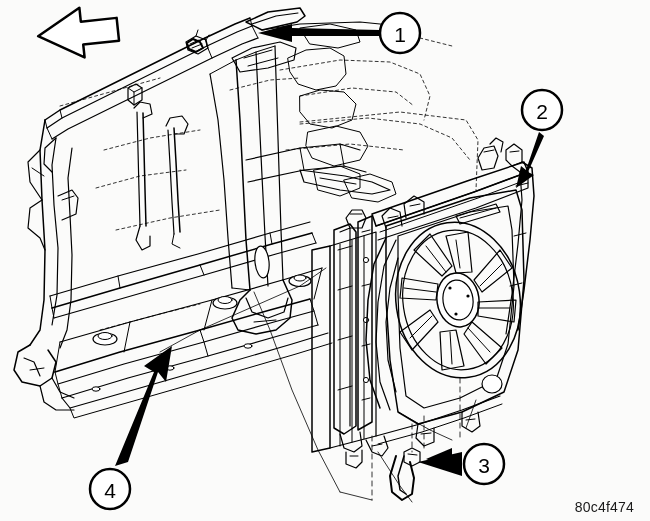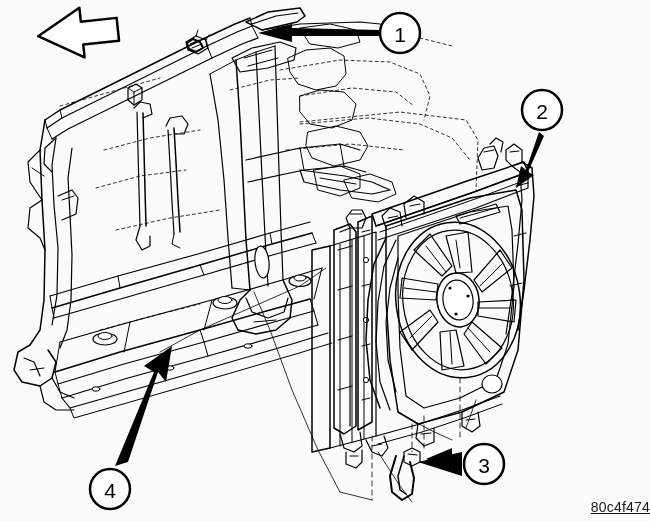--- a/index.html
+++ b/index.html
@@ -21,28 +21,27 @@
   #figure-root svg.art {
     position: absolute;
     left: 0;
     top: 0;
     width: 650px;
     height: 521px;
     display: block;
   }
   .figure-id {
     position: absolute;
-    right: 0;
+    right: 16px;
     bottom: 6px;
     font-family: "Liberation Sans", sans-serif;
     font-size: 14px;
     letter-spacing: 0.2px;
     color: #1a1a1a;
     user-select: none;
-    text-decoration: underline;
   }
   .callout-label {
     font-family: "Liberation Sans", sans-serif;
     font-size: 21px;
     font-weight: 400;
     fill: #000000;
     text-anchor: middle;
     dominant-baseline: central;
   }
   .ln { fill: none; stroke: #000000; stroke-linecap: round; stroke-linejoin: round; }

